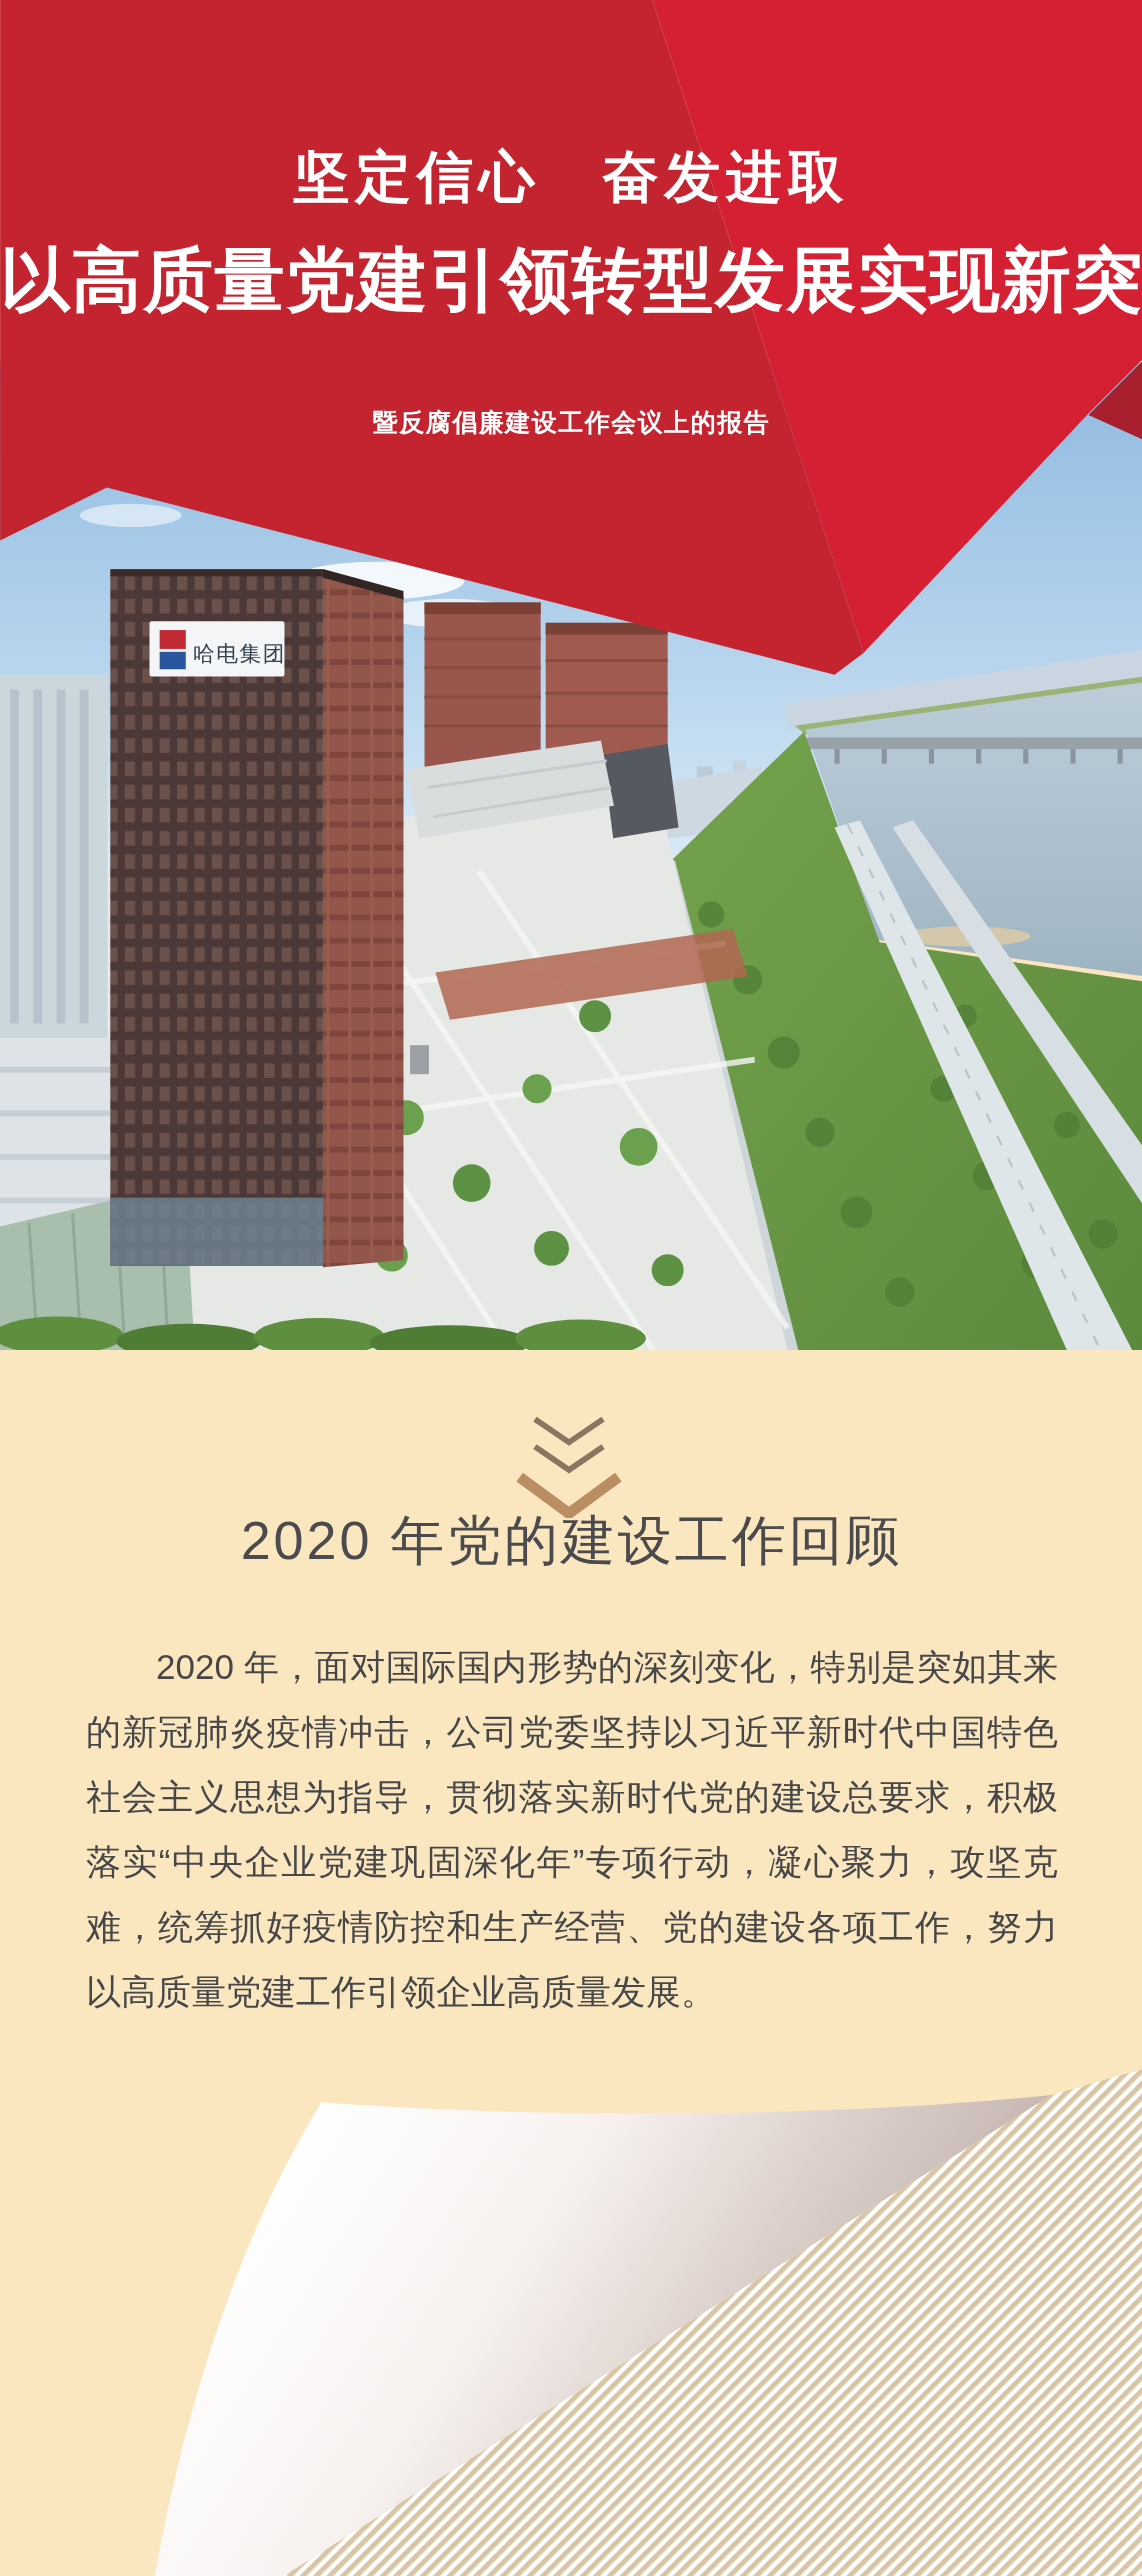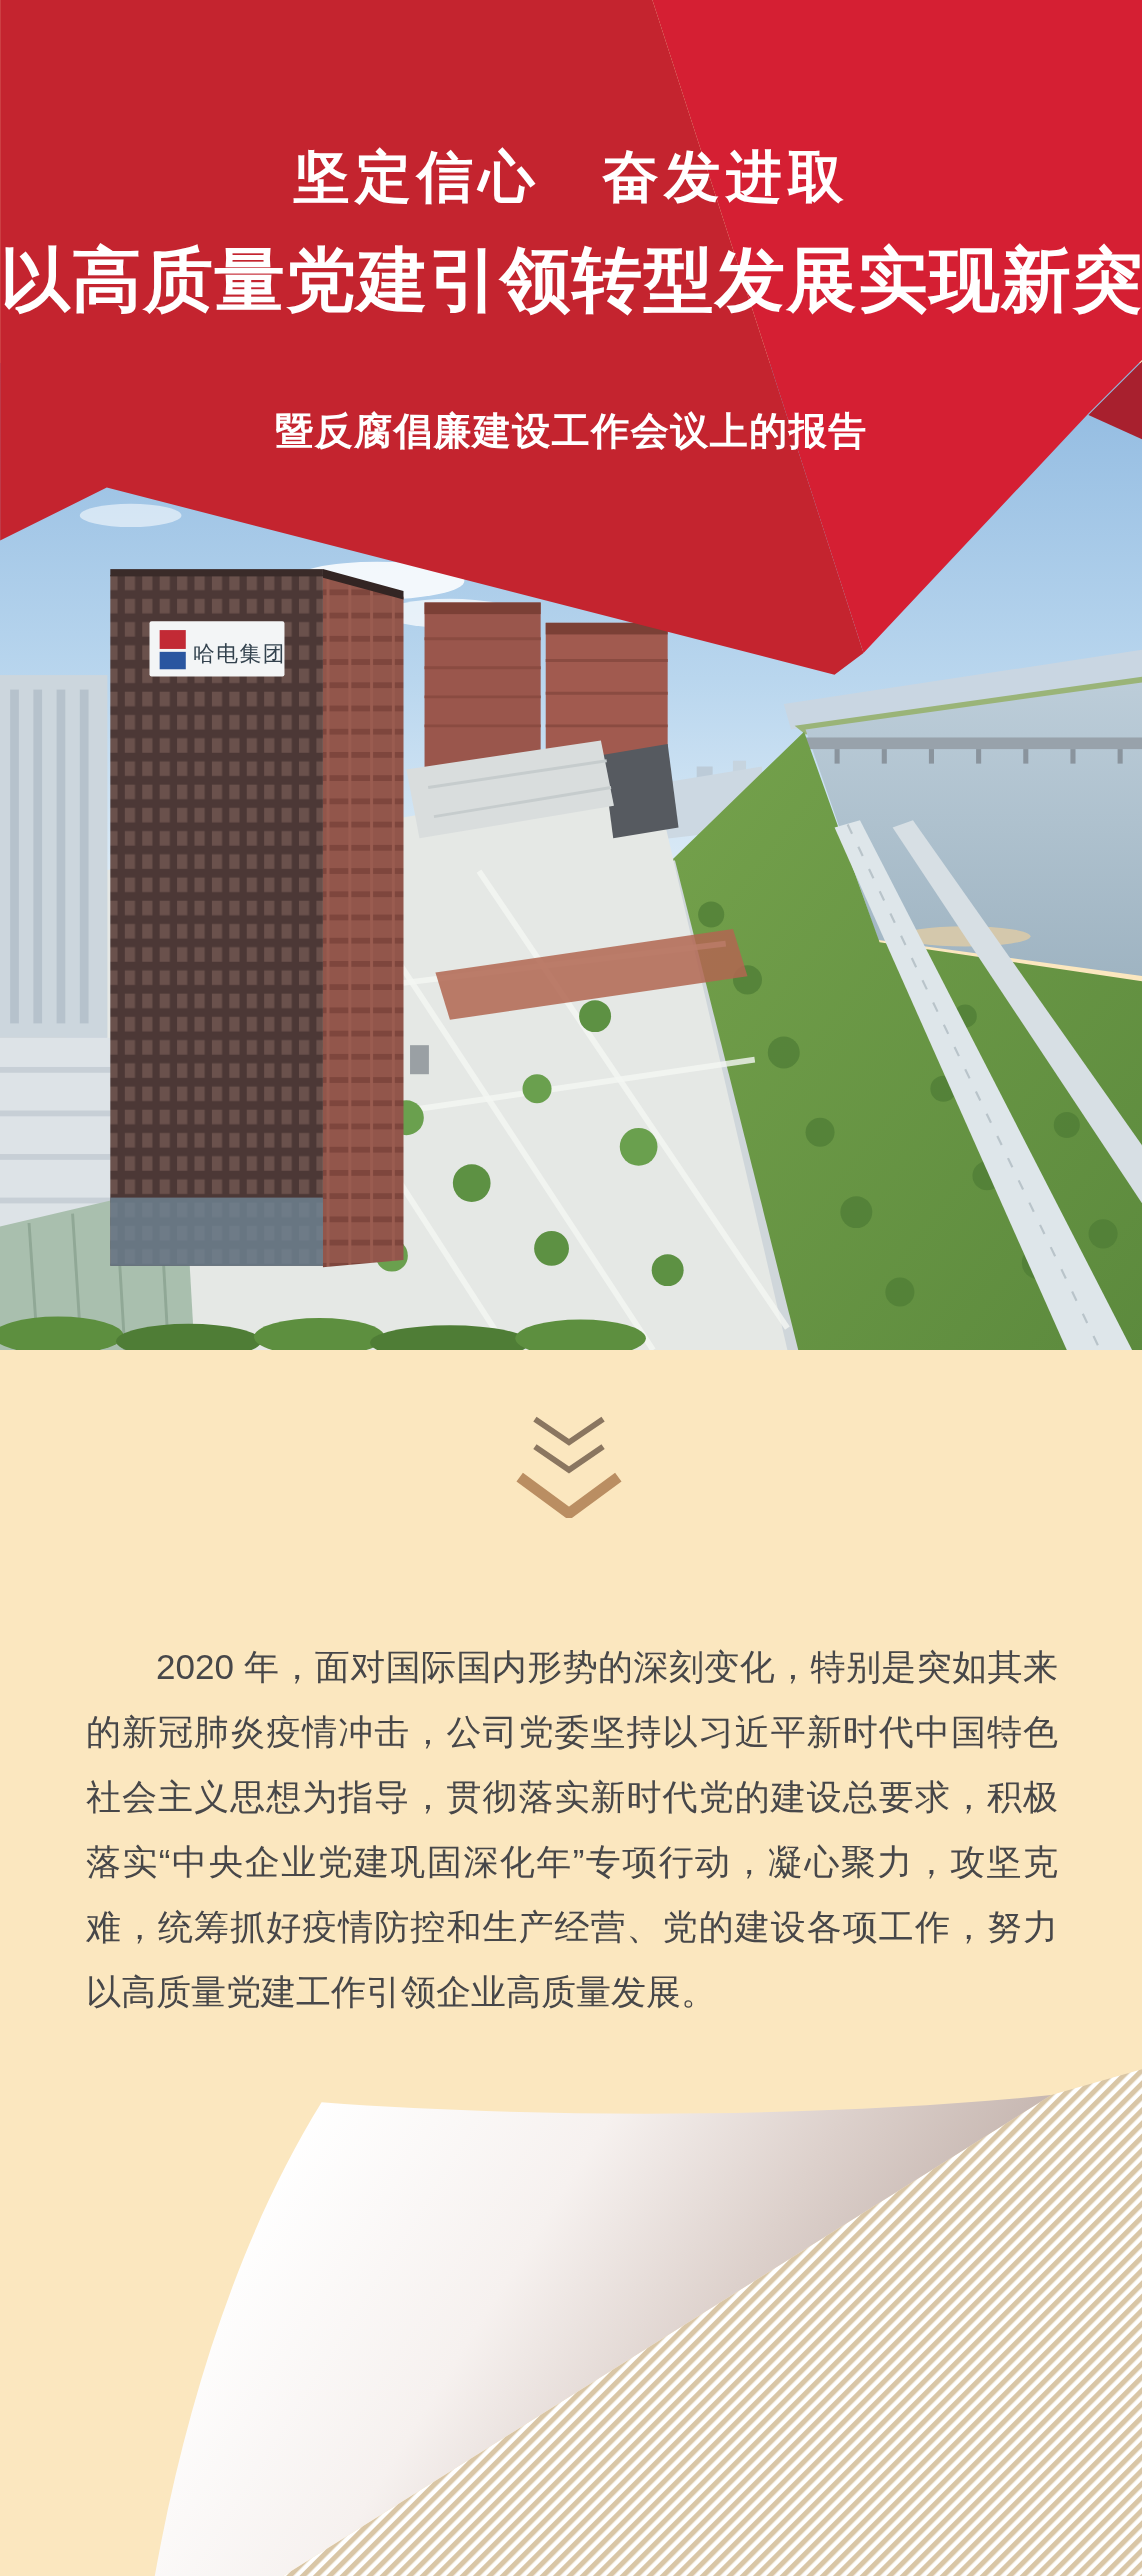--- a/index.html
+++ b/index.html
@@ -5,21 +5,21 @@
   html,body{margin:0;padding:0;}
   body{font-family:"Liberation Sans",sans-serif;}
   .poster{position:relative;width:1143px;height:2576px;overflow:hidden;background:#fbe7bf;}
   .abs{position:absolute;}
   svg{display:block;}
   
   .hd-text{position:absolute;left:0;width:1143px;text-align:center;color:#ffffff;font-weight:bold;white-space:pre;}
   .title1{top:140px;font-size:56px;letter-spacing:5.8px;}
   .title2{top:234px;font-size:70px;letter-spacing:1.5px;}
   .subtitle1{top:357px;font-size:38px;letter-spacing:1.5px;}
-  .subtitle2{top:406px;font-size:38px;letter-spacing:1.5px;}
+  .subtitle2{top:406px;font-size:25px;letter-spacing:1.5px;}
   
   .section-title{position:absolute;left:0;top:1505px;width:1143px;text-align:center;
      font-size:54px;color:#4b4b4d;letter-spacing:2.9px;font-weight:400;white-space:pre;}
   .body-paragraph{position:absolute;left:86px;top:1634px;width:972px;
      font-size:35px;line-height:65px;color:#474749;text-align:justify;text-indent:2em;
      font-weight:400;}
 </style>
 </head>
 <body>
 
@@ -196,20 +196,21 @@
   <div class="hd-text title1">坚定信心　奋发进取</div>
   <div class="hd-text title2">以高质量党建引领转型发展实现新突破</div>
   <div class="hd-text subtitle2">暨反腐倡廉建设工作会议上的报告</div>
 
   <svg class="abs" style="left:511px;top:1416px;" width="116" height="102" viewBox="0 0 160 140">
     <polyline points="33,4 80,36 127,4" fill="none" stroke="#8a7660" stroke-width="8"></polyline>
     <polyline points="33,42 80,74 127,42" fill="none" stroke="#8a7660" stroke-width="8"></polyline>
     <polyline points="12,84 80,134 148,84" fill="none" stroke="#ba8e62" stroke-width="15"></polyline>
   </svg>
 
+  <div class="section-title">2020 年党的建设工作回顾</div>
   <div class="body-paragraph">2020 年，面对国际国内形势的深刻变化，特别是突如其来的新冠肺炎疫情冲击，公司党委坚持以习近平新时代中国特色社会主义思想为指导，贯彻落实新时代党的建设总要求，积极落实“中央企业党建巩固深化年”专项行动，凝心聚力，攻坚克难，统筹抓好疫情防控和生产经营、党的建设各项工作，努力以高质量党建工作引领企业高质量发展。</div>
 
   <svg class="abs" style="left:0;top:1995px;" width="1143" height="581" viewBox="0 0 1575 801">
     <defs>
       <pattern id="stripePat" width="13" height="13" patternUnits="userSpaceOnUse" patternTransform="rotate(45)">
         <rect width="13" height="13" fill="#ffffff"></rect>
         <rect width="7" height="13" fill="#d9c6a6"></rect>
       </pattern>
       <linearGradient id="curlGrad" gradientUnits="userSpaceOnUse" x1="420" y1="160" x2="1180" y2="640">
         <stop offset="0" stop-color="#ffffff"></stop>

